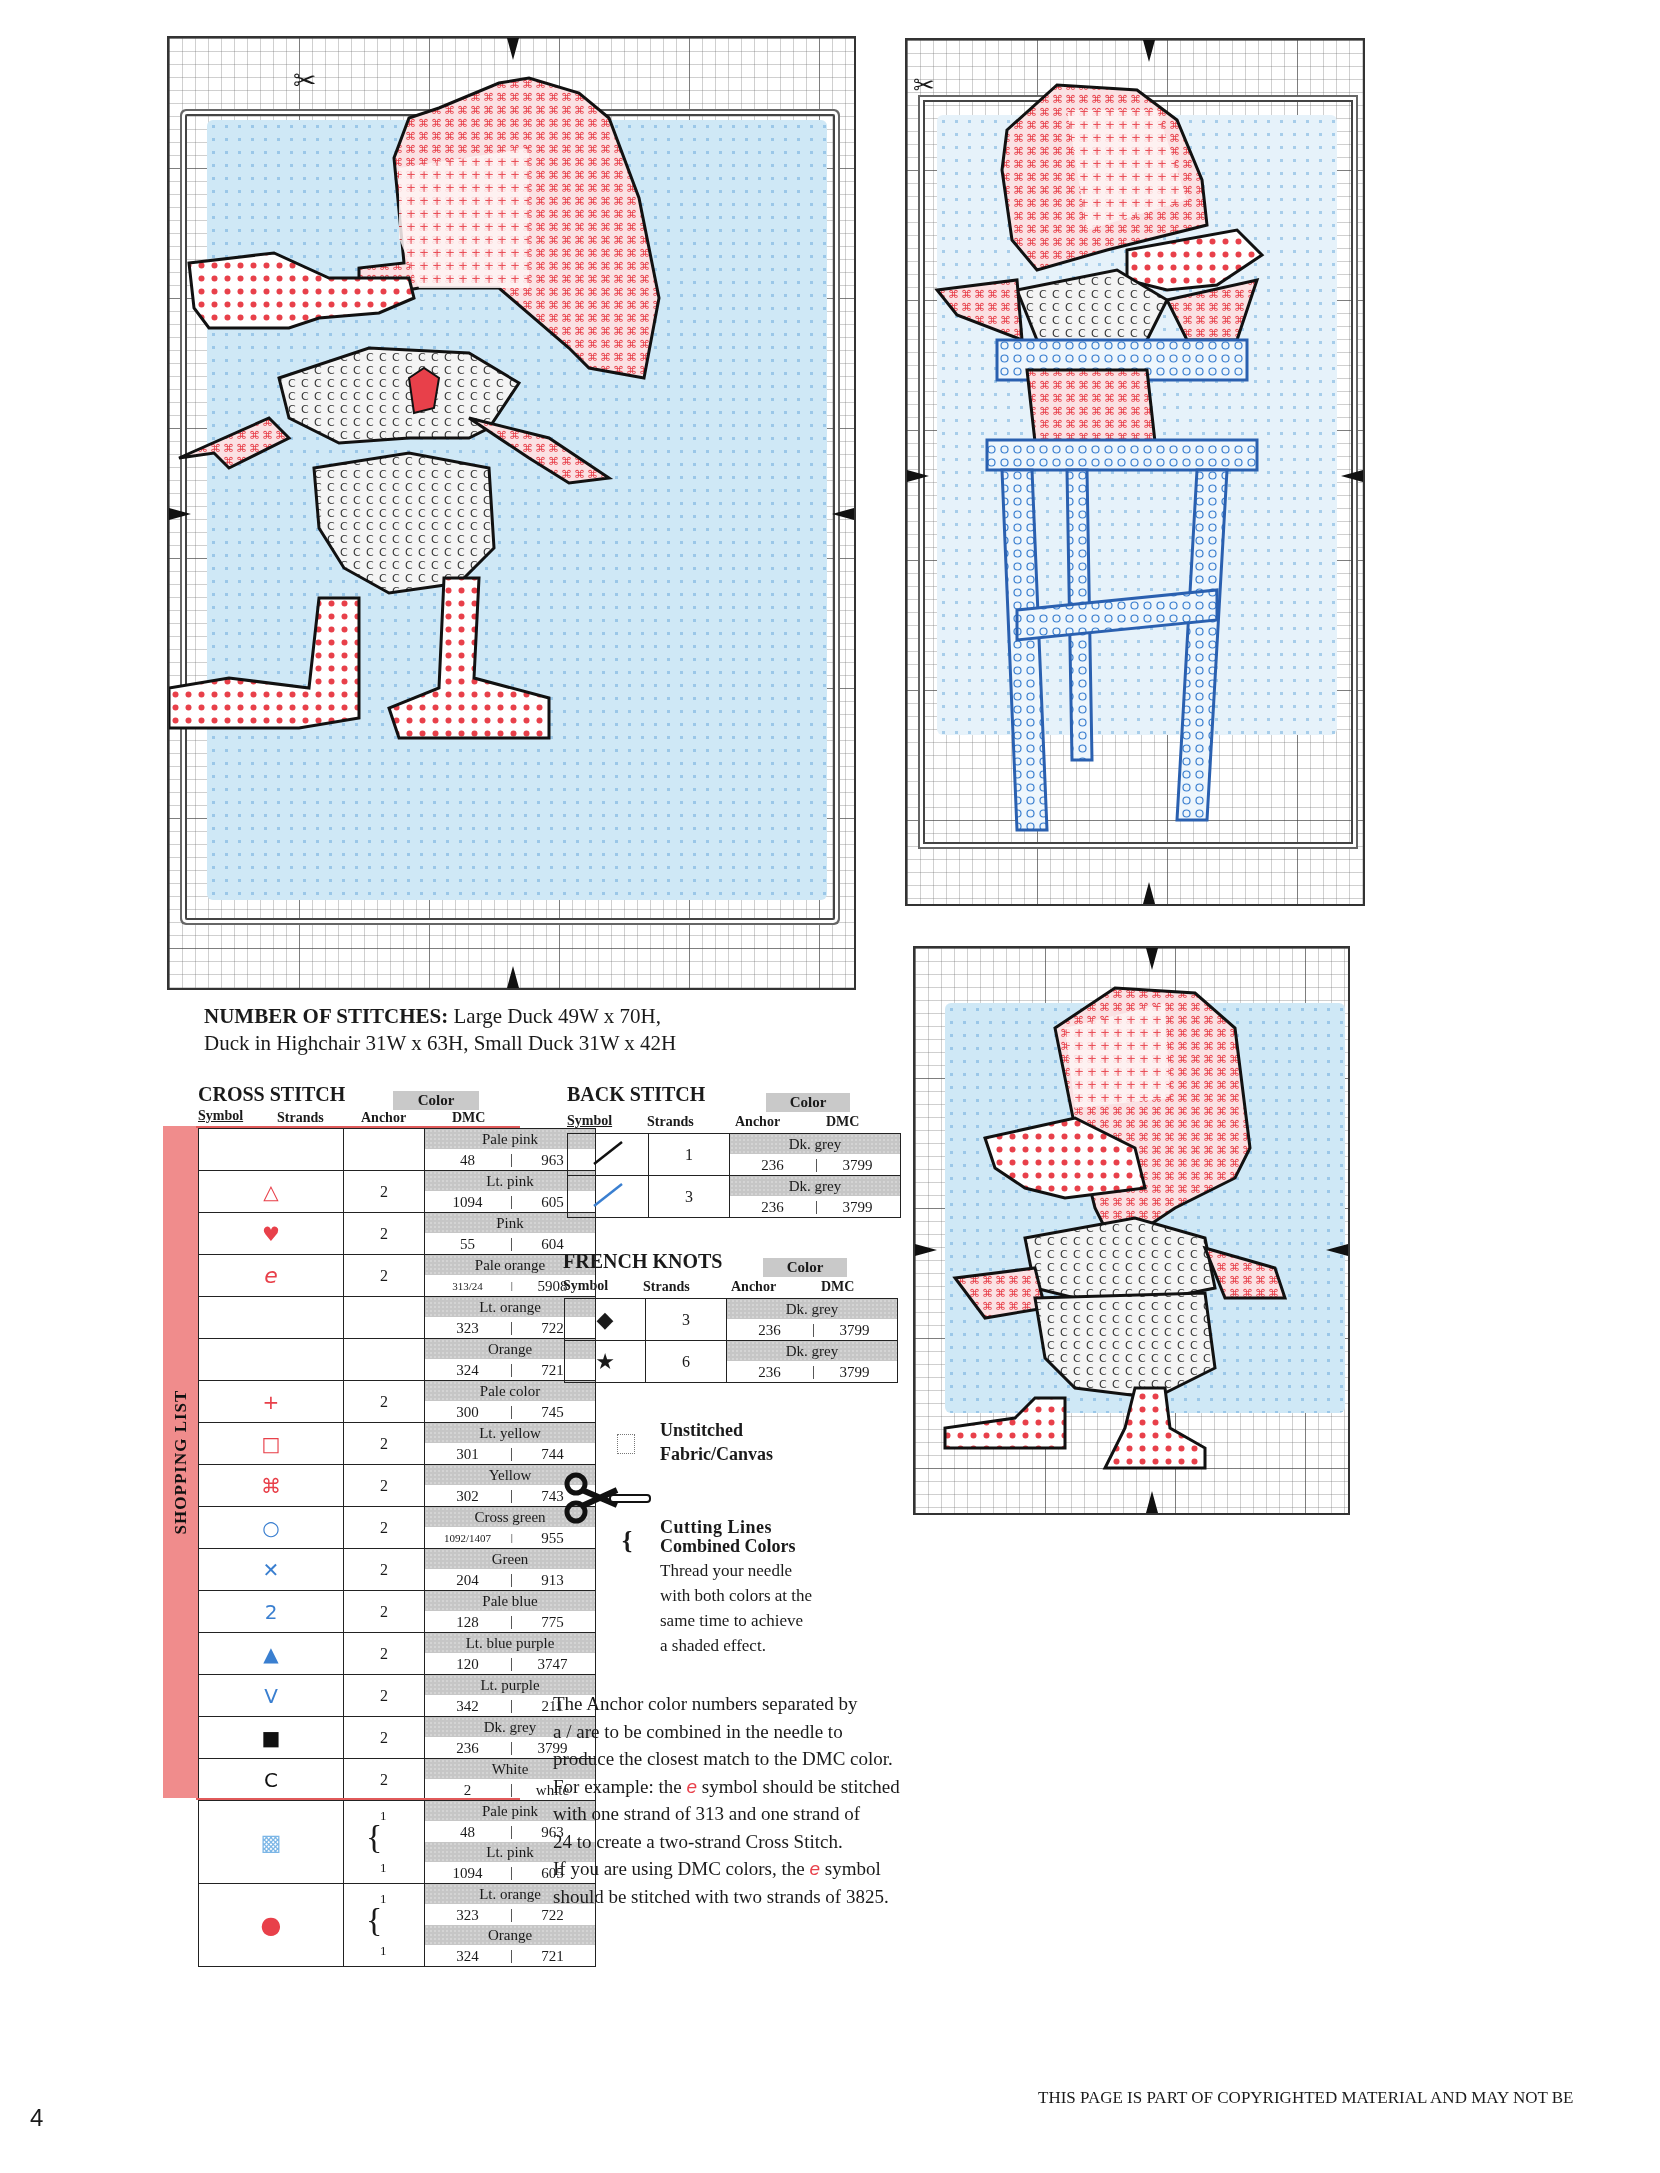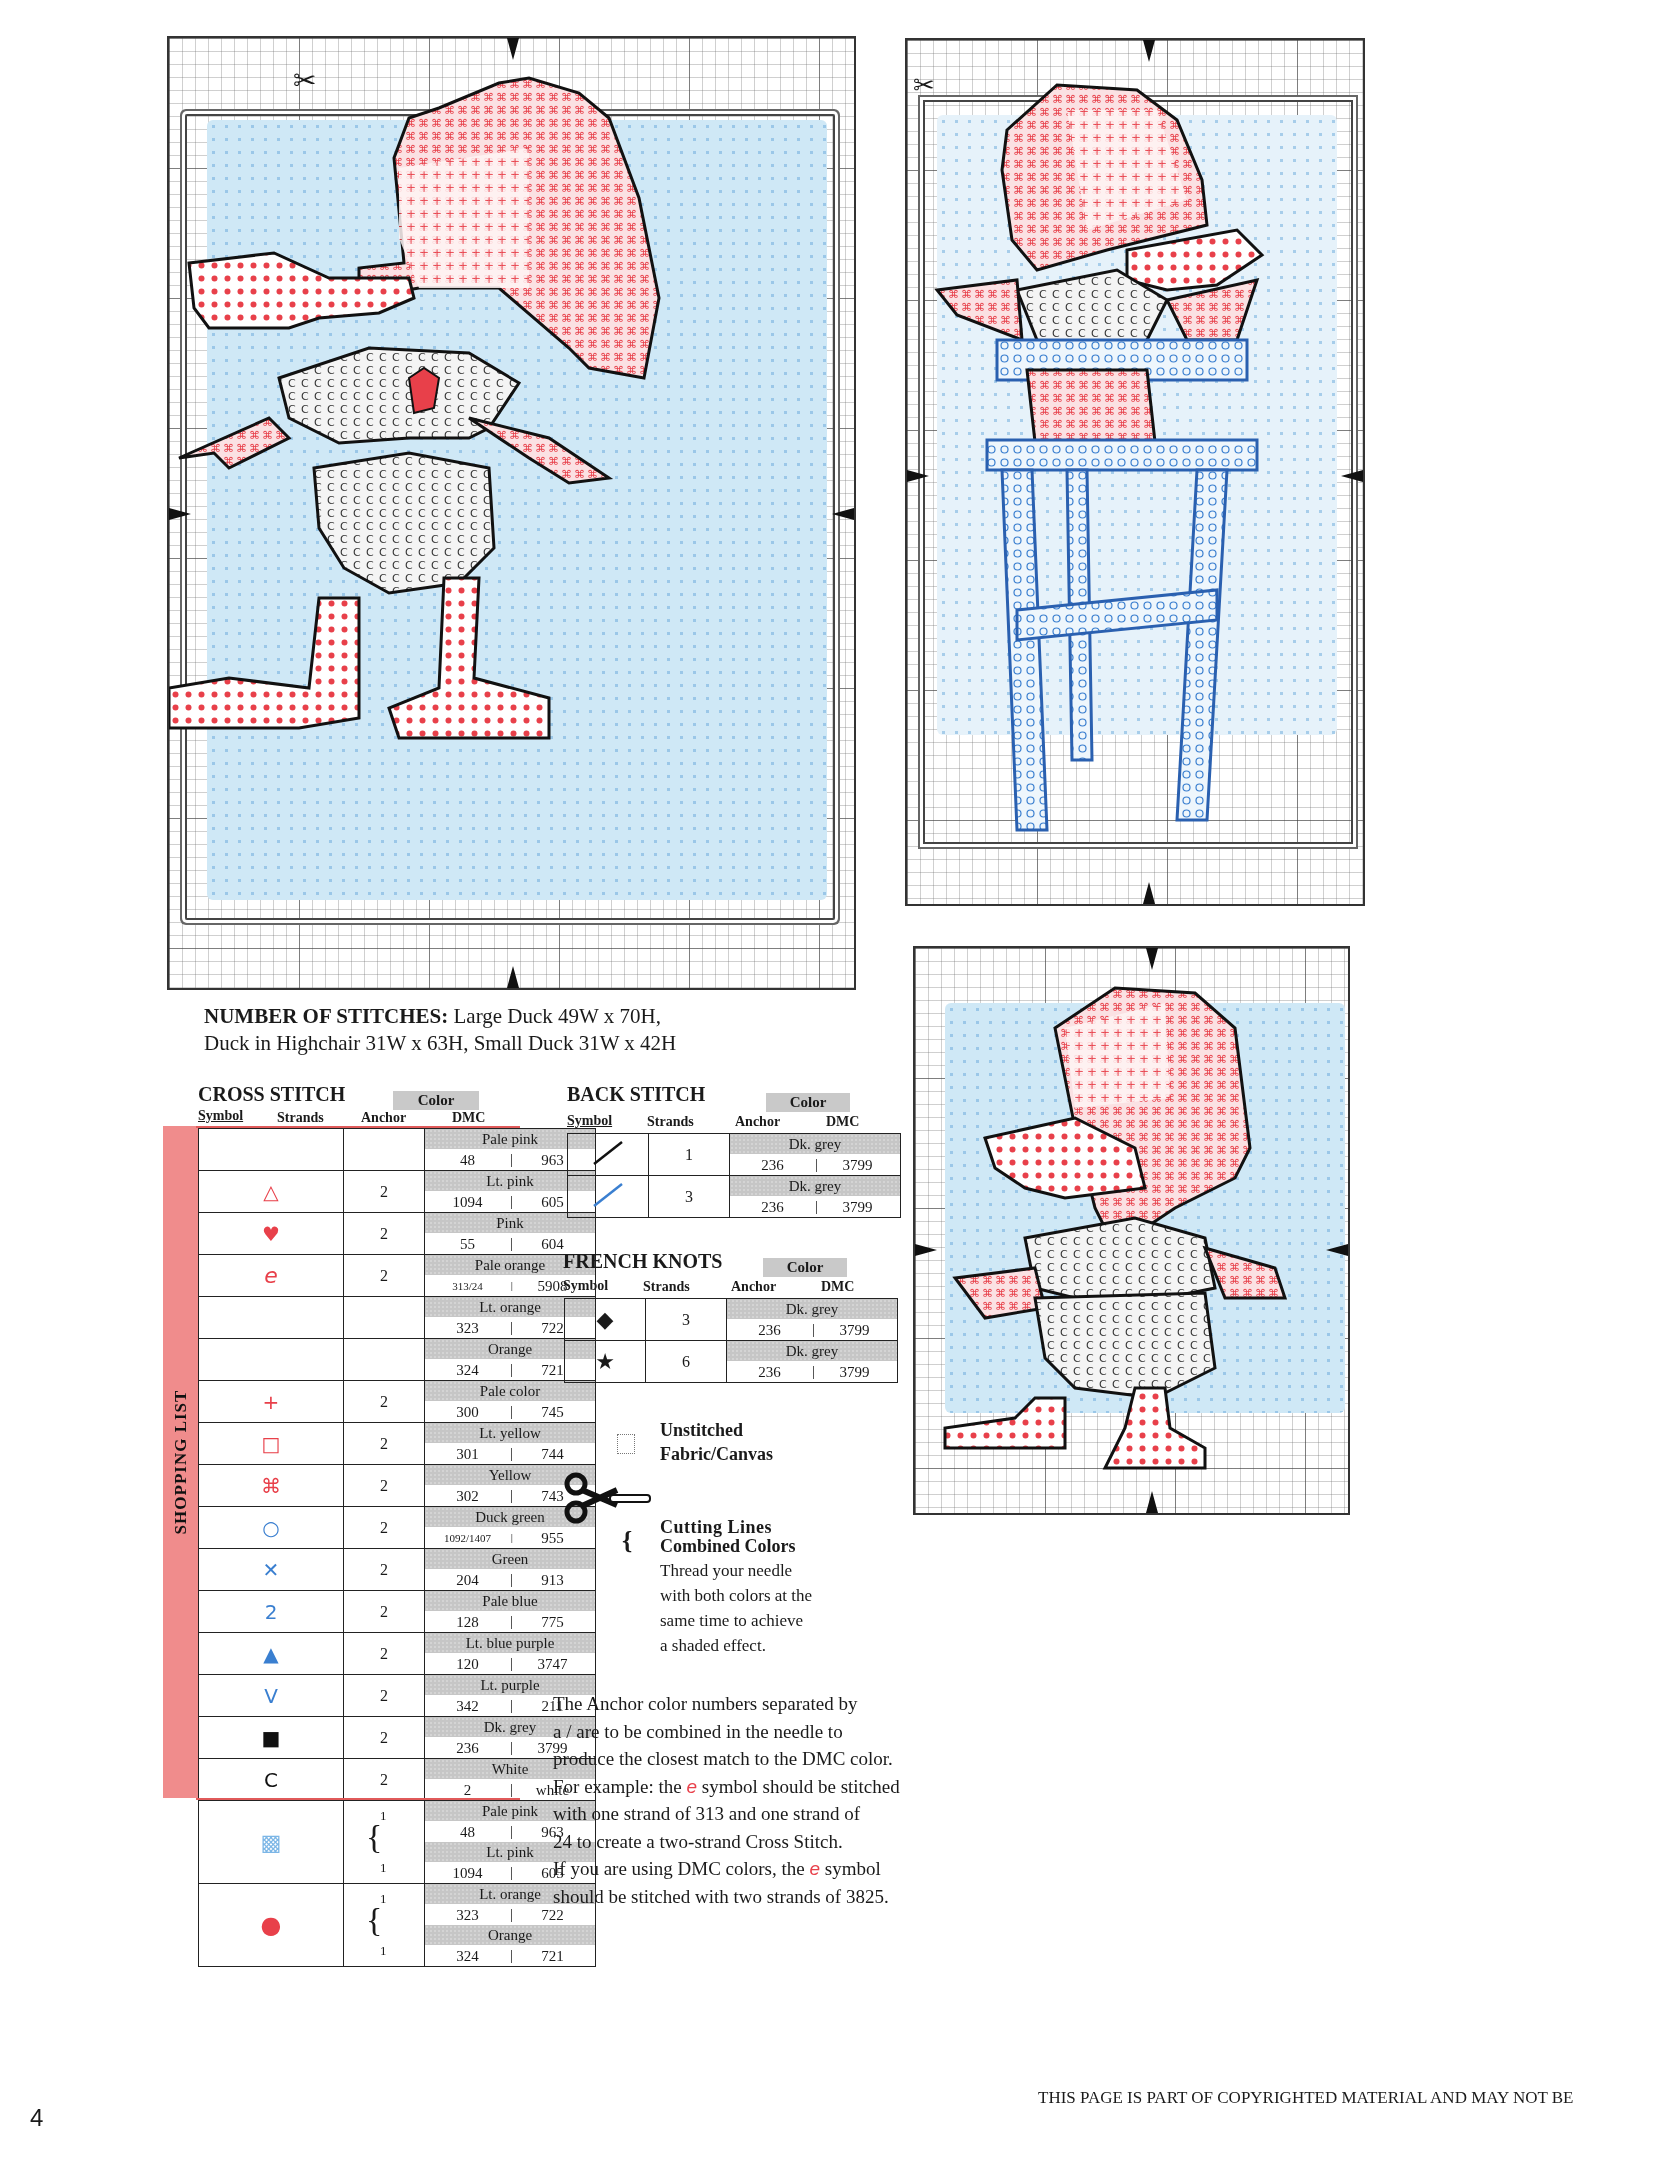--- a/index.html
+++ b/index.html
@@ -337,21 +337,21 @@
           <div class="cnum">
             <span class="">302</span>
             <span>743</span>
           </div>
         </td>
       </tr>
       <tr>
         <td class="sym sym-blue" style="height:41px;font-size:20px;font-family:'DejaVu Sans',sans-serif;">○</td>
         <td class="str">2</td>
         <td class="col">
-          <div class="cname">Duck green</div>
+          <div class="cname">Cross green</div>
           <div class="cnum">
             <span class="small">1092/1407</span>
             <span>955</span>
           </div>
         </td>
       </tr>
       <tr>
         <td class="sym sym-blue" style="height:41px;font-size:20px;font-family:'DejaVu Sans',sans-serif;">✕</td>
         <td class="str">2</td>
         <td class="col">

